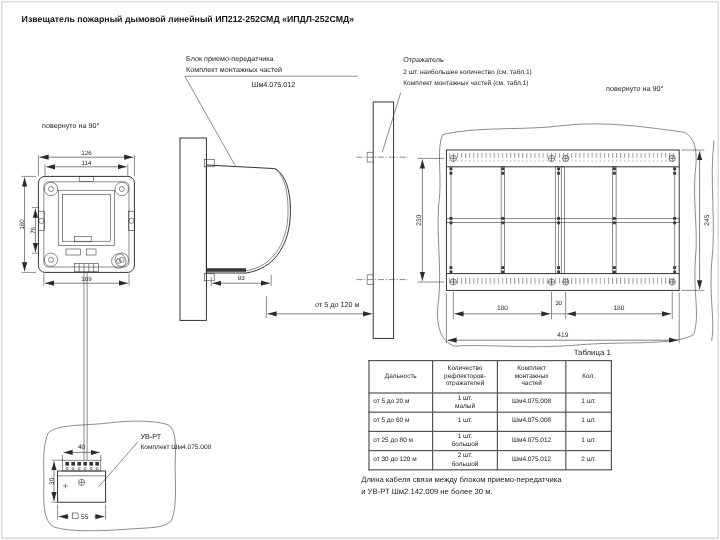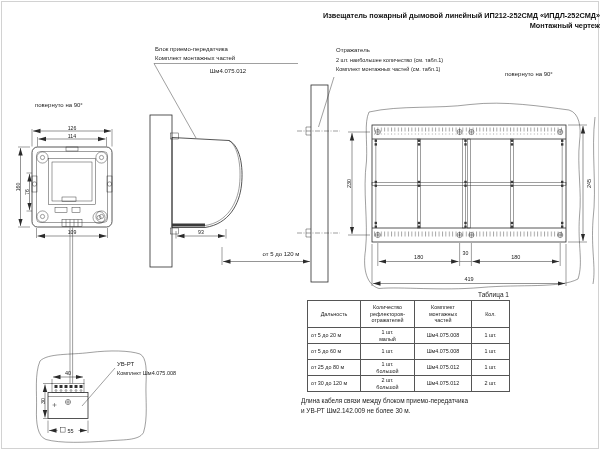--- a/index.html
+++ b/index.html
@@ -3,21 +3,21 @@
 <meta charset="utf-8">
 <style>
   html,body{margin:0;padding:0;}
   body{
     width:600px;height:450px;position:relative;background:#ffffff;overflow:hidden;
     font-family:"Liberation Sans",sans-serif;color:#1a1a1a;
   }
   .frame{position:absolute;inset:1px;border:1px solid #d2d2d2;pointer-events:none;}
   .title{
     position:absolute;top:11px;left:0;width:100%;box-sizing:border-box;padding-left:18px;
-    text-align:right;font-weight:bold;font-size:7.3px;line-height:10px;color:#111;
+    text-align:left;font-weight:bold;font-size:7.3px;line-height:10px;color:#111;
   }
   svg{position:absolute;left:0;top:0;}
   svg text{font-family:"Liberation Sans",sans-serif;fill:#1c1c1c;}
   .t6{font-size:6px;}
   .t55{font-size:5.5px;}
   .t5{font-size:5.2px;}
   .mid{text-anchor:middle;}
   .ln{stroke:#2b2b2b;stroke-width:0.8;fill:none;}
   .lt{stroke:#2b2b2b;stroke-width:0.45;fill:none;}
   .dm{stroke:#2b2b2b;stroke-width:0.5;fill:none;marker-start:url(#ar);marker-end:url(#ar);}
@@ -37,21 +37,20 @@
     white-space:pre-line;color:#1a1a1a;
   }
 </style>
 </head>
 <body>
 
 <div class="frame"></div>
 
 <div class="title">
   <div>Извещатель  пожарный дымовой  линейный ИП212-252СМД  «ИПДЛ-252СМД»</div>
-  <div>Монтажный  чертеж</div>
 </div>
 
 <svg width="600" height="450" viewBox="0 0 600 450">
   <defs>
     <marker id="ar" markerWidth="9" markerHeight="8" refX="7.5" refY="3" orient="auto-start-reverse" markerUnits="userSpaceOnUse">
       <path d="M0,0.8 L7.5,3 L0,5.2 Z" fill="#2b2b2b"></path>
     </marker>
     <pattern id="tk" width="3.4" height="7" patternUnits="userSpaceOnUse">
       <line x1="0.5" y1="0.5" x2="0.5" y2="5.5" stroke="#444" stroke-width="0.5"></line>
     </pattern>

